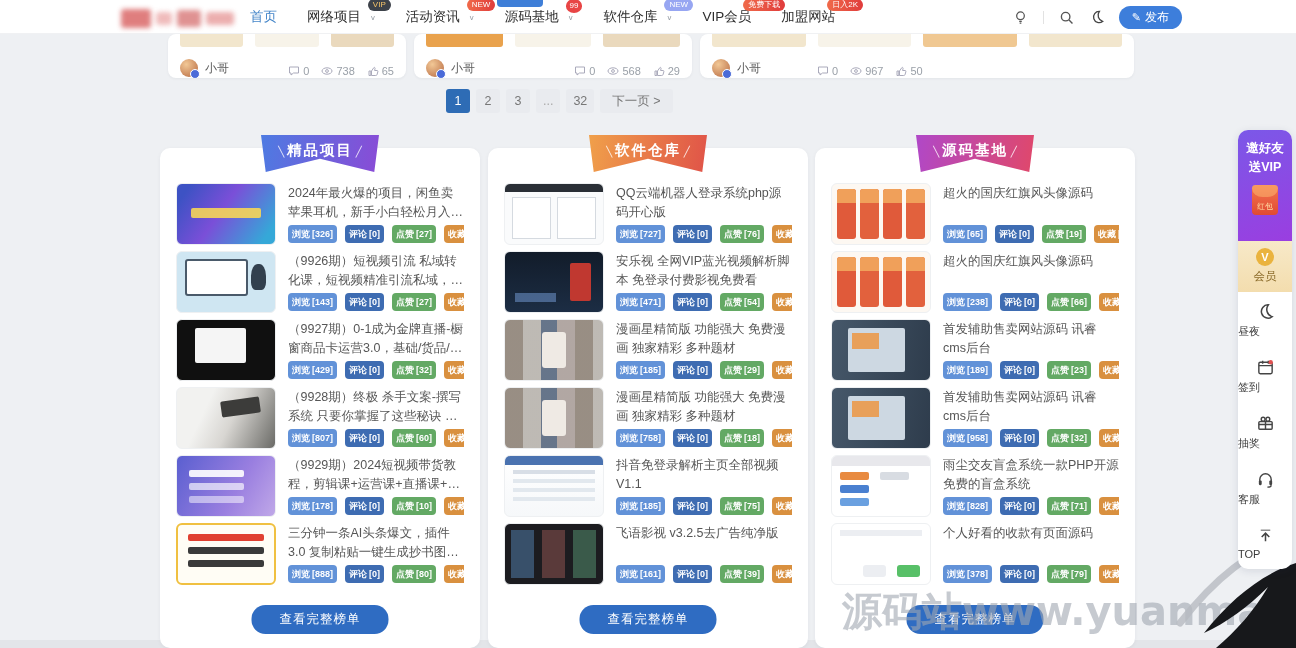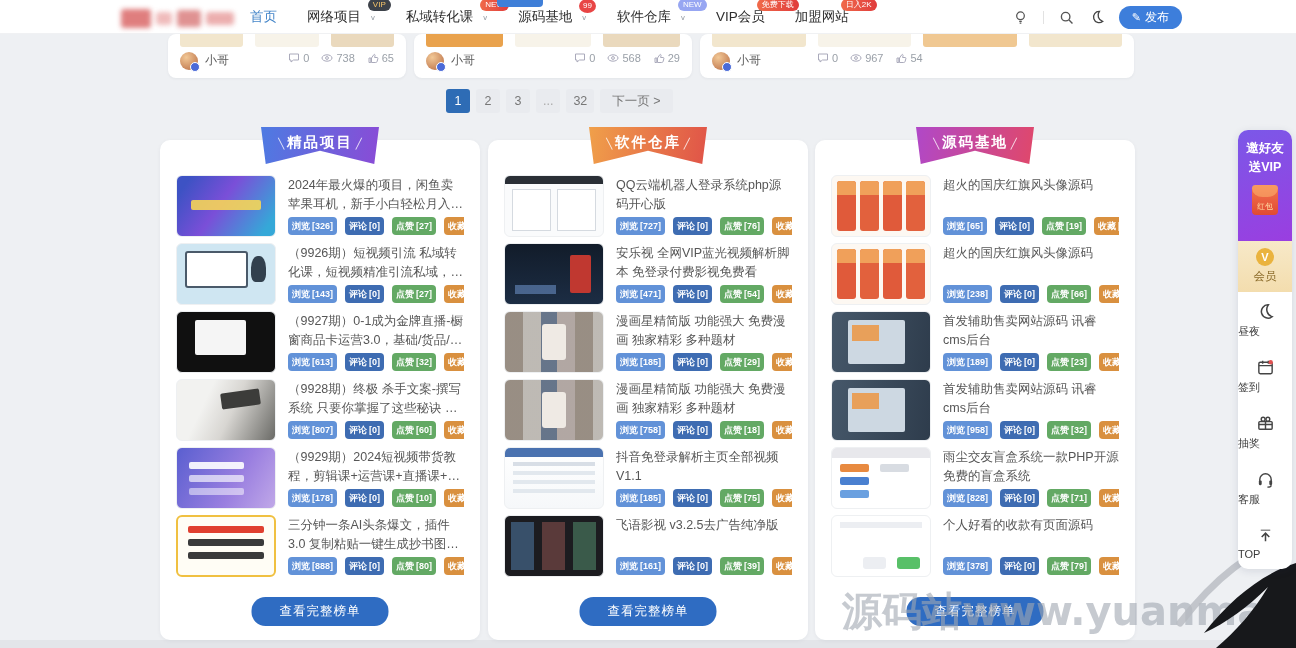--- a/index.html
+++ b/index.html
@@ -36,39 +36,39 @@
   .top-card:nth-of-type(1){width:238px}
   .top-card:nth-of-type(2){width:278px}
   .top-card:nth-of-type(3){width:434px}
   .sliver-row{display:flex;gap:12px;padding:0 12px;height:13px;margin-bottom:5px}
   .sliver{flex:1;height:13px;border-radius:0 0 3px 3px;background:#f2e6cd}
   .top-card .sliver:nth-child(2){background:#f7f3e9}
   .top-card .sliver:nth-child(3){background:#ead9bd}
   .top-card:nth-of-type(2) .sliver:nth-child(1){background:#e9a24d}
   .top-card:nth-of-type(3) .sliver:nth-child(3){background:#f0c892}
   .top-card:nth-of-type(1) .sliver:nth-child(4),.top-card:nth-of-type(2) .sliver:nth-child(4){display:none}
-  .user-row{display:flex;align-items:flex-start;height:25px;padding:0 12px}
+  .user-row{display:flex;align-items:flex-end;height:25px;padding:0 12px}
   .avatar{width:18px;height:18px;border-radius:50%;background:radial-gradient(circle at 35% 30%,#f2c896,#c8855a 70%,#8a5a38);position:relative;flex:none}
   .avatar::after{content:"";position:absolute;right:-2px;bottom:-2px;width:8px;height:8px;border-radius:50%;background:#4a6ad8;border:1px solid #fff}
   .uname{font-size:12px;color:#5a5a5a;margin-left:7px}
   .stats{margin-left:auto;display:flex;gap:12px;align-items:center}
   .top-card:nth-of-type(3) .stats{margin-left:56px}
   .stat{display:flex;align-items:center;gap:3px;font-size:11px;color:#9aa0a8}
   .stat em{font-style:normal}
   .stat svg{width:12px;height:12px}
 
   
   .pagination{position:absolute;top:89px;left:446px;display:flex;gap:6px;font-size:12.5px;z-index:5}
   .pg{min-width:24px;height:24px;display:flex;align-items:center;justify-content:center;background:#e9ebef;color:#777;border-radius:3px;padding:0 7px;cursor:pointer}
   .pg.active{background:#2e6cb5;color:#fff}
   .pg.dots{color:#aaa}
   .pg.next{padding:0 12px}
 
   
-  .col{position:absolute;top:140px;width:320px;height:500px;background:#fff;border-radius:10px;box-shadow:0 1px 4px rgba(20,30,60,.05);z-index:4}
+  .col{position:absolute;top:148px;width:320px;height:500px;background:#fff;border-radius:10px;box-shadow:0 1px 4px rgba(20,30,60,.05);z-index:4}
   .ribbon{position:absolute;top:-13px;left:50%;transform:translateX(-50%);min-width:118px;height:37px;color:#fff;font-weight:bold;font-size:14.5px;letter-spacing:2px;text-align:center;padding:6px 16px 0;clip-path:polygon(0 0,100% 0,96% 100%,50% 64%,4% 100%);white-space:nowrap}
   .ribbon::before{content:"╲ ";font-size:10px;opacity:.85;letter-spacing:0}
   .ribbon::after{content:" ╱";font-size:10px;opacity:.85;letter-spacing:0}
   .r0{background:linear-gradient(100deg,#4d7be2,#8a4bd6)}
   .r1{background:linear-gradient(100deg,#f0a04a,#e05348)}
   .r2{background:linear-gradient(100deg,#b048c8,#e0486a)}
   .list{padding:35px 16px 0}
   .item{display:flex;gap:12px;height:62px;margin-bottom:6px;cursor:pointer}
   .thumb{width:100px;height:62px;border-radius:6px;flex:none;position:relative;overflow:hidden;border:1px solid #eef0f2}
   .item-body{flex:1;display:flex;flex-direction:column;justify-content:space-between;min-width:0;padding:1px 0 2px}
@@ -153,21 +153,21 @@
   <div class="nav-item active">
         <span class="nav-label">首页</span>
 
       </div>
       <div class="nav-item">
         <span class="nav-label">网络项目</span>
         <span class="nav-badge b-dark">VIP</span>
         <span class="nav-caret">∨</span>
       </div>
       <div class="nav-item">
-        <span class="nav-label">私域转化课</span>
+        <span class="nav-label">活动资讯</span>
         <span class="nav-badge b-red">NEW</span>
         <span class="nav-caret">∨</span>
       </div>
       <div class="nav-item">
         <span class="nav-label">源码基地</span>
         <span class="nav-badge b-round">99</span>
         <span class="nav-caret">∨</span>
       </div>
       <div class="nav-item">
         <span class="nav-label">软件仓库</span>
@@ -304,21 +304,21 @@
               <ellipse cx="6" cy="6" rx="5" ry="3.2"></ellipse>
               <circle cx="6" cy="6" r="1.4"></circle>
             </svg>
             <em>967</em>
           </span>
           <span class="stat">
             <svg viewBox="0 0 12 12" fill="none" stroke="#aab" stroke-width="1">
               <path d="M2 6h1.8v4.5H2z"></path>
               <path d="M4.5 10.5h4.2c.8 0 1.3-.5 1.4-1l.8-3c.1-.6-.3-1-.9-1H7.6l.5-2.2c.1-.7-.8-1.2-1.3-.6L4.5 6z"></path>
             </svg>
-            <em>54</em>
+            <em>50</em>
           </span>
         </span>
       </div>
     </div>
   </div>
 
 <div class="pagination">
 
 <div class="pg active">1</div>
     <div class="pg">2</div>
@@ -380,21 +380,21 @@
           </div>
         </div>
       </div>
       <div class="item">
         <div class="thumb t13"></div>
         <div class="item-body">
           <div class="item-title">（9927期）0-1成为金牌直播-橱窗商品卡运营3.0，基础/货品/场景/话术/数据/...</div>
           <div class="badges">
             <span class="bdg bv">
               <i>浏览</i>
-              <b>[613]</b>
+              <b>[429]</b>
             </span>
             <span class="bdg bc">
               <i>评论</i>
               <b>[0]</b>
             </span>
             <span class="bdg bl">
               <i>点赞</i>
               <b>[32]</b>
             </span>
             <span class="bdg bf">

